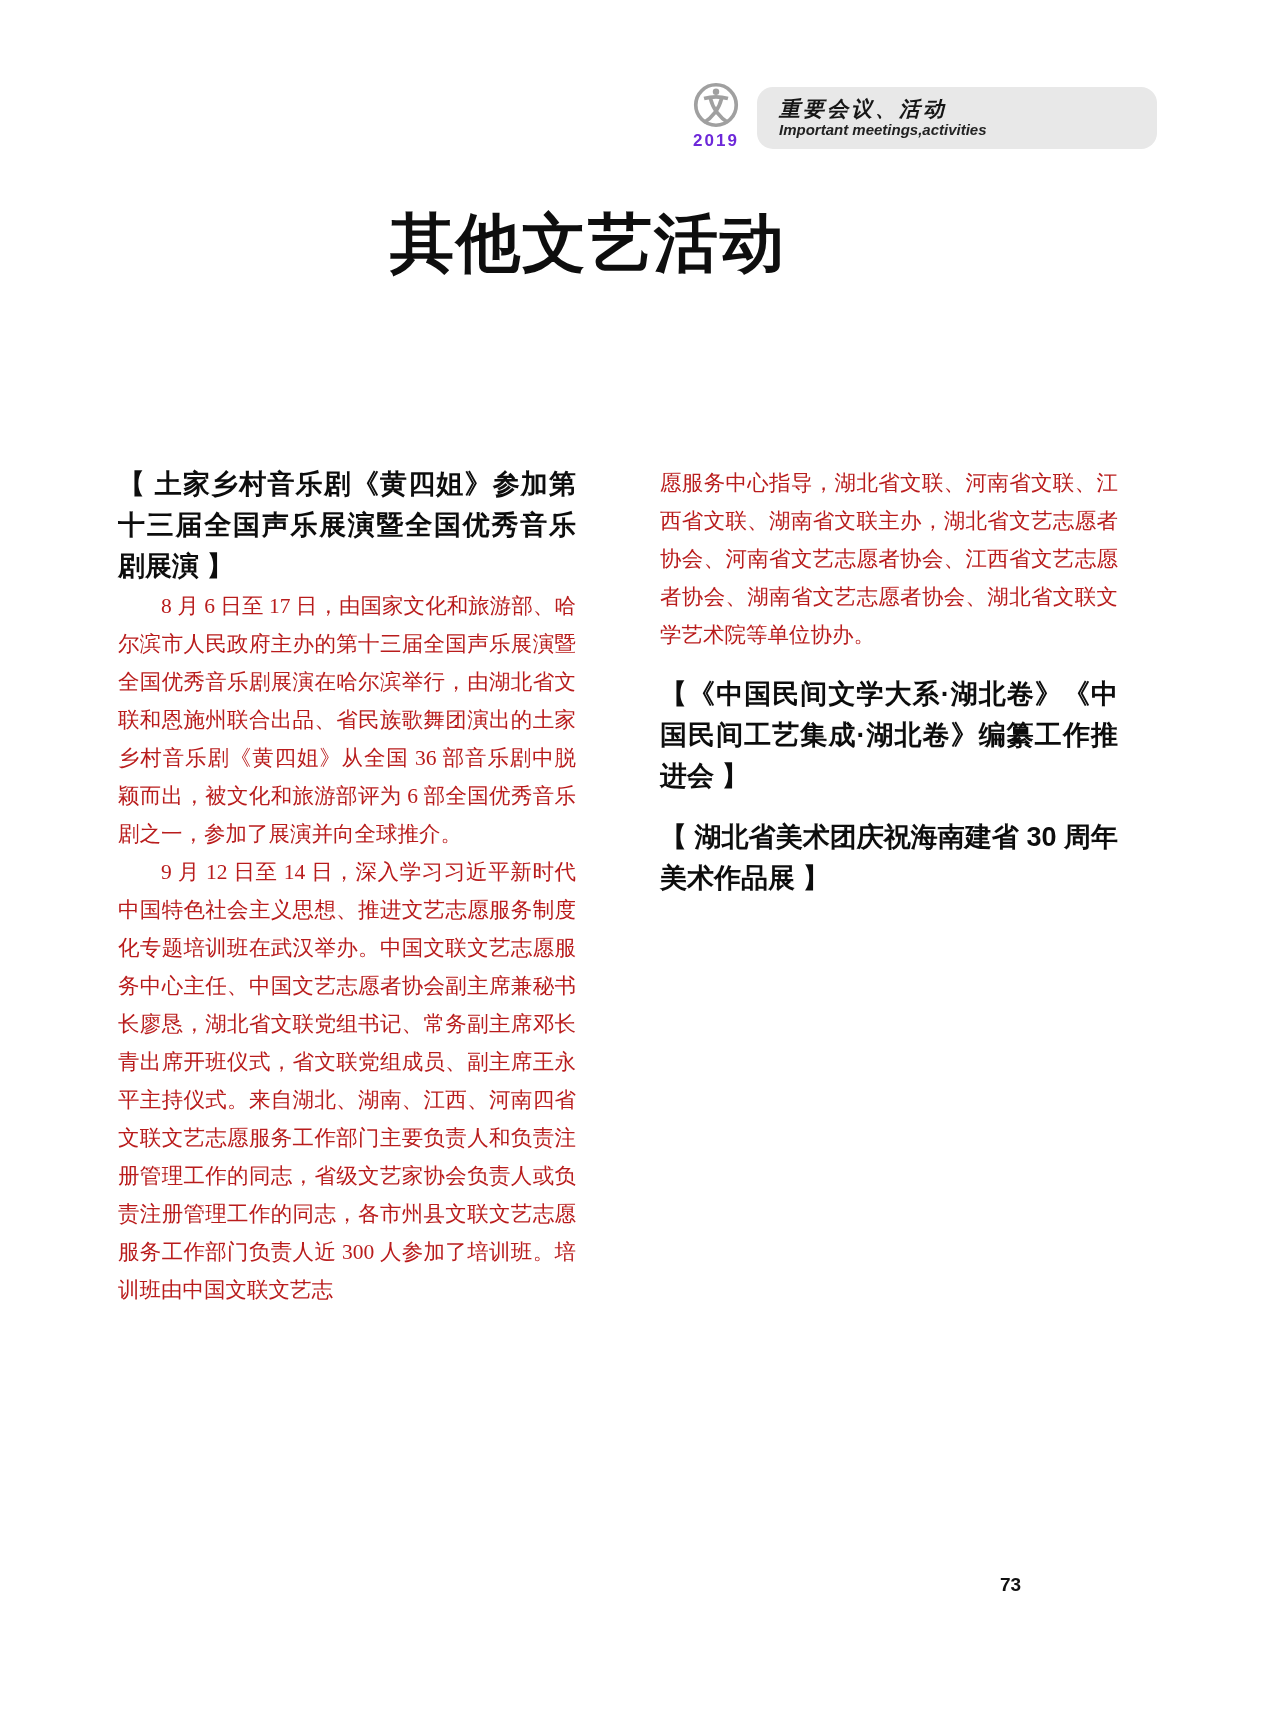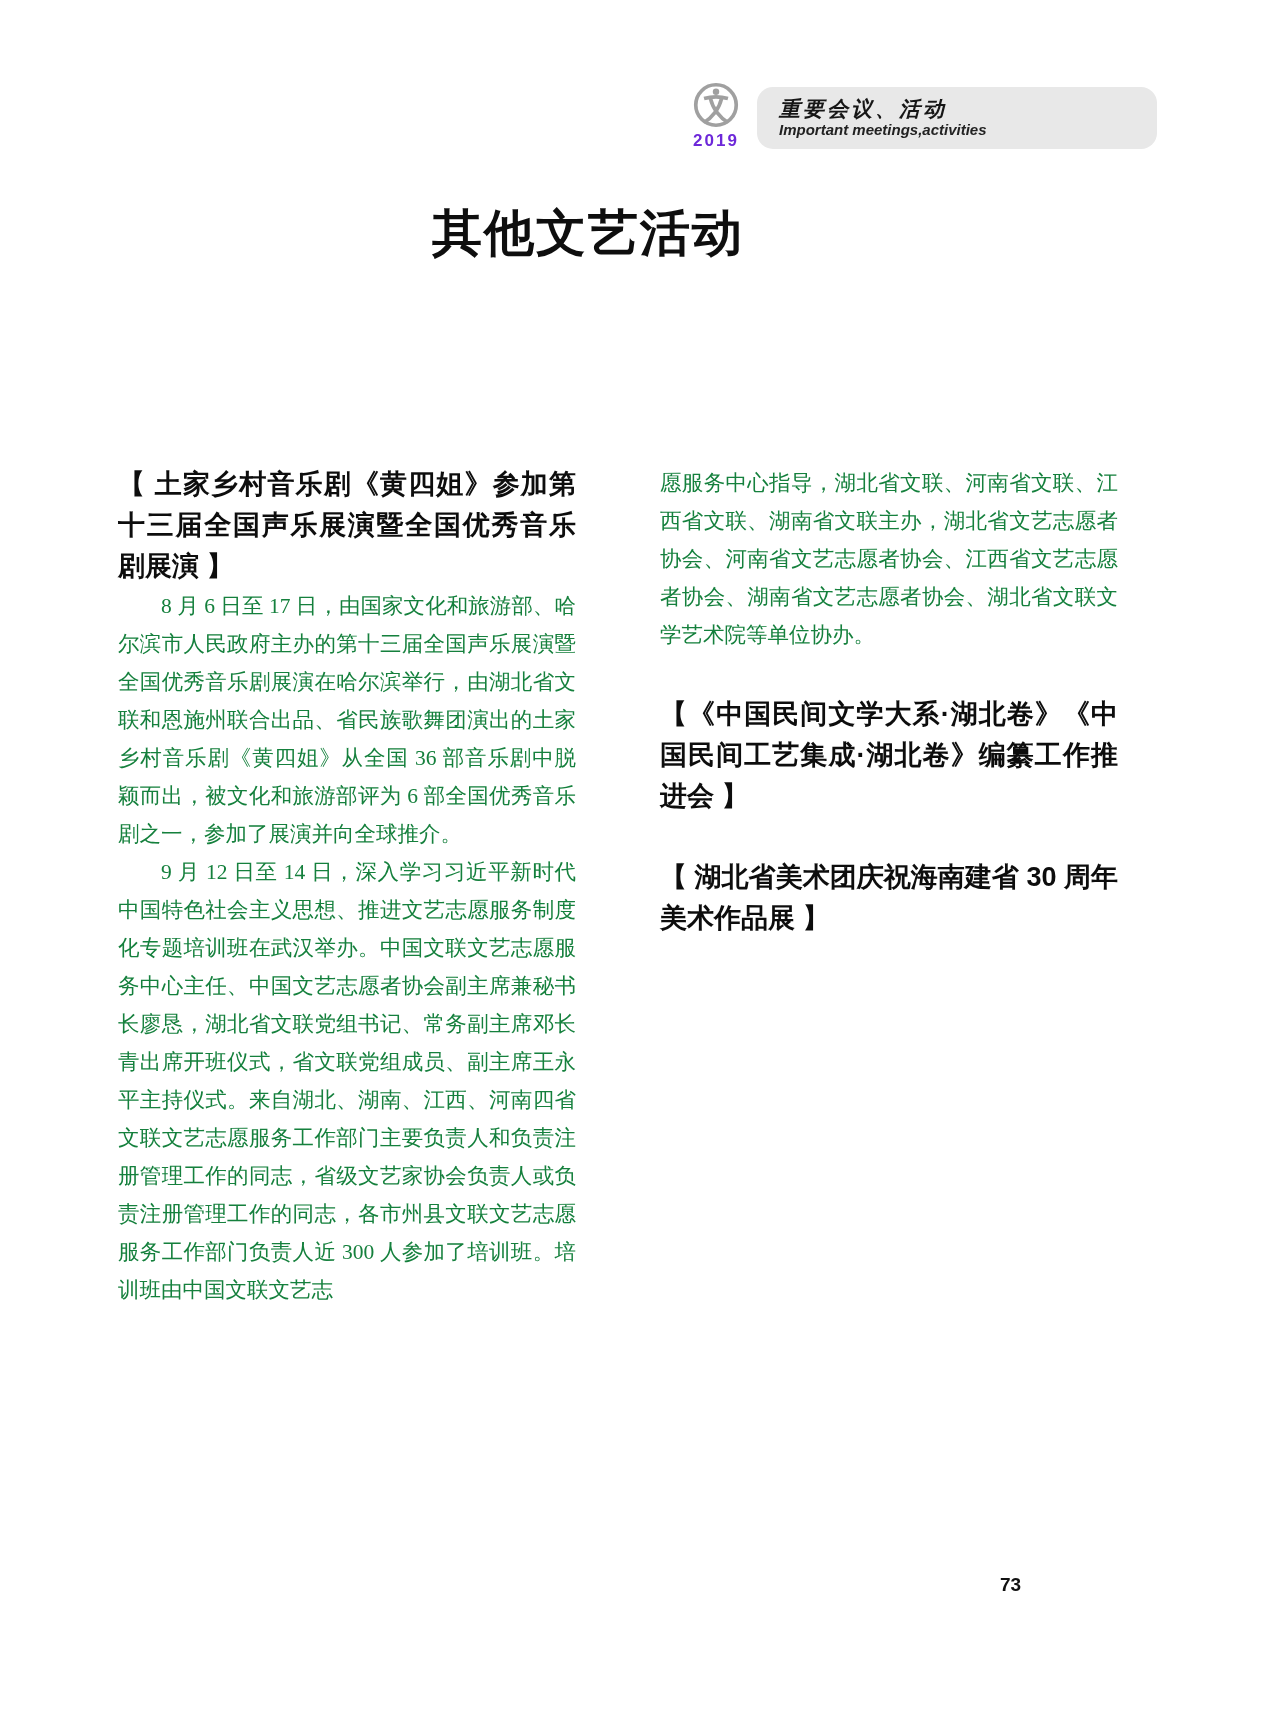--- a/index.html
+++ b/index.html
@@ -64,21 +64,21 @@
   
   .page-title {
     position: absolute;
     left: 118px;
     top: 200px;
     width: 940px;
     margin: 0;
     text-align: center;
     font-family: "Liberation Serif", "DejaVu Serif", serif;
     font-weight: 900;
-    font-size: 50px;
+    font-size: 64px;
     letter-spacing: 2px;
     color: #0e0e0e;
   }
 
   
   .col {
     position: absolute;
     top: 464px;
     width: 458px;
   }
@@ -88,27 +88,27 @@
   .sec-h {
     margin: 0;
     font-family: "Liberation Sans", "DejaVu Sans", sans-serif;
     font-weight: 700;
     font-size: 27px;
     line-height: 41px;
     color: #0d0d0d;
     text-align: justify;
     text-justify: inter-ideograph;
   }
-  .col > .sec-h:not(:first-child) { margin-top: 40px; }
+  .col > .sec-h:not(:first-child) { margin-top: 20px; }
 
   .body-para {
     margin: 0;
     font-size: 21.5px;
     line-height: 38px;
-    color: #15803d;
+    color: #b91c1c;
     text-align: justify;
     text-justify: inter-ideograph;
   }
   .body-para.indent { text-indent: 2em; }
 
   
   .page-number {
     position: absolute;
     left: 1000px;
     top: 1574px;

